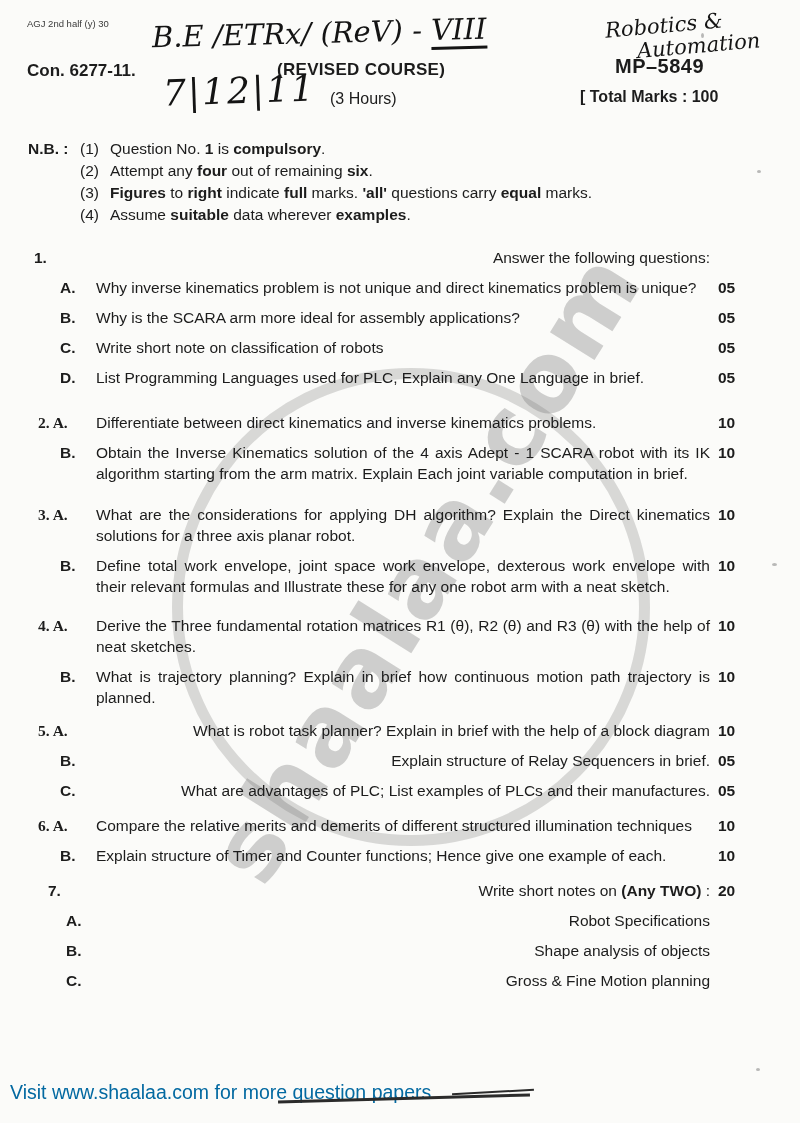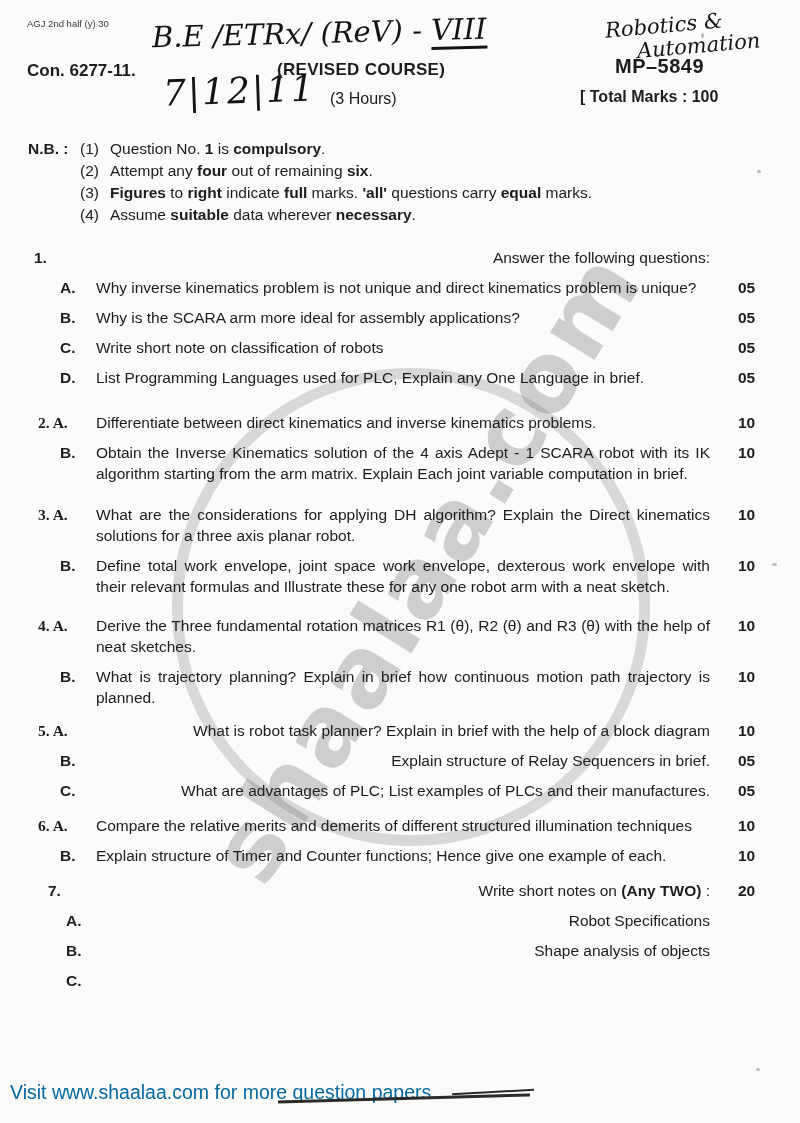--- a/index.html
+++ b/index.html
@@ -52,21 +52,21 @@
   .qrow{display:flex;align-items:flex-start;margin-top:9px;}
   .qrow:first-child{margin-top:0;}
   .qrow .qlabel{flex:0 0 96px;font-weight:bold;box-sizing:border-box;}
   .lbl-main{padding-left:34px;}
   .lbl-combo{padding-left:38px;font-family:Liberation Serif, serif;}
   .lbl-sub{padding-left:60px;}
   .lbl-sub7{padding-left:66px;}
   .lbl-main7{padding-left:48px;}
   .qrow .qtext{flex:0 0 614px;text-align:justify;}
   .qrow .qtext.nojust{text-align:right;}
-  .qrow .qmarks{font-weight:bold;margin-left:28px;white-space:nowrap;text-align:right;}
+  .qrow .qmarks{font-weight:bold;margin-left:8px;white-space:nowrap;text-align:right;}
   .intro-row{margin-bottom:6px;}
   
   .footer-line{position:absolute;left:10px;top:1081px;font-size:19.5px;color:#0369a1;z-index:2;text-align:center;}
   .strike-1{position:absolute;left:278px;top:1097px;width:252px;height:2.5px;background:#2b2b2b;transform:rotate(-1.6deg);z-index:3;}
   .strike-2{position:absolute;left:452px;top:1091px;width:82px;height:2px;background:#2b2b2b;transform:rotate(-3deg);z-index:3;}
   
   .speck{position:absolute;background:rgba(60,60,60,0.35);border-radius:50%;}
 </style>
 </head>
 <body>
@@ -107,21 +107,21 @@
       <div class="nb-text"><span>Attempt any </span><span class="b">four</span><span> out of remaining </span><span class="b">six</span><span>.</span></div>
     </div>
     <div class="nb-row">
       <div class="nb-label"></div>
       <div class="nb-no">(3)</div>
       <div class="nb-text"><span class="b">Figures</span><span> to </span><span class="b">right</span><span> indicate </span><span class="b">full</span><span> marks. </span><span class="b">'all'</span><span> questions carry </span><span class="b">equal</span><span> marks.</span></div>
     </div>
     <div class="nb-row">
       <div class="nb-label"></div>
       <div class="nb-no">(4)</div>
-      <div class="nb-text"><span>Assume </span><span class="b">suitable</span><span> data wherever </span><span class="b">necessary</span><span>.</span></div>
+      <div class="nb-text"><span>Assume </span><span class="b">suitable</span><span> data wherever </span><span class="b">examples</span><span>.</span></div>
     </div>
   </div>
 
   <div class="questions">
 
     <div class="question">
       <div class="qrow intro-row">
         <div class="qlabel lbl-main">1.</div>
         <div class="qtext nojust">Answer the following questions:</div>
         <div class="qmarks"></div>
@@ -229,20 +229,21 @@
         <div class="qtext nojust">Robot Specifications</div>
         <div class="qmarks"></div>
       </div>
       <div class="qrow">
         <div class="qlabel lbl-sub7">B.</div>
         <div class="qtext nojust">Shape analysis of objects</div>
         <div class="qmarks"></div>
       </div>
       <div class="qrow">
         <div class="qlabel lbl-sub7">C.</div>
+        <div class="qtext nojust">Gross &amp; Fine Motion planning</div>
         <div class="qmarks"></div>
       </div>
     </div>
 
   </div>
 
   <div class="footer-line">Visit www.shaalaa.com for more question papers</div>
   <div class="strike-1"></div>
   <div class="strike-2"></div>
 

